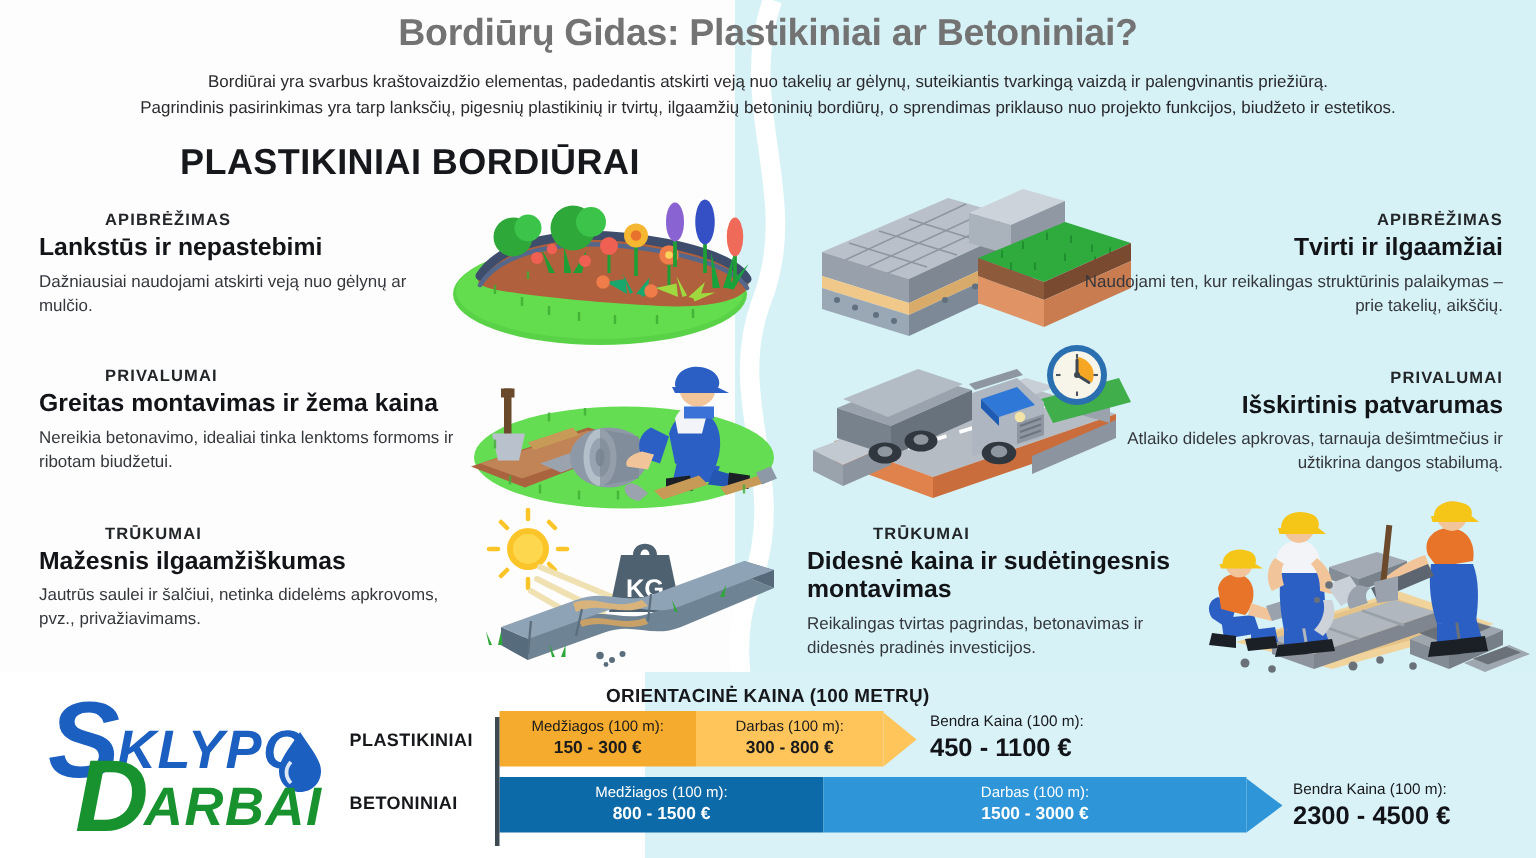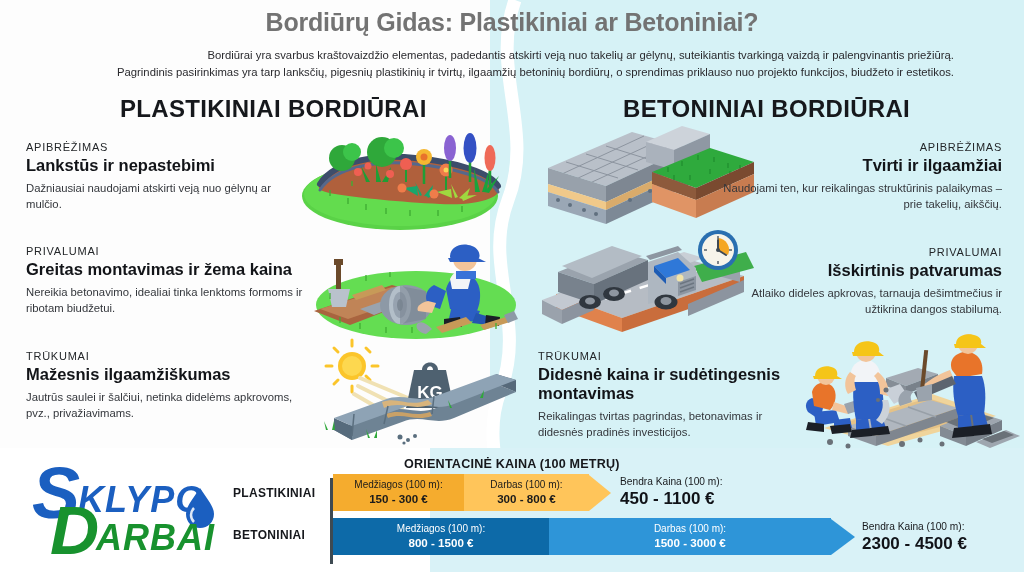--- a/index.html
+++ b/index.html
@@ -41,37 +41,36 @@
     text-align: center; z-index: 8;
   }
   .title {
     font-size: 25px; font-weight: bold; color: #737373;
     letter-spacing: -0.2px;
   }
   .subtitle {
     margin-top: 10px;
     font-size: 11.3px; color: #2a2a2e; line-height: 1.52;
     padding: 0 70px;
-    text-align: right;
   }
 
   
   .col-head {
     position: absolute; top: 95px;
     font-size: 24px; font-weight: bold; color: #16181c;
     letter-spacing: 0.3px; z-index: 8;
   }
   .col-head.left { left: 120px; }
   .col-head.right { right: 114px; }
 
   
   .block { position: absolute; z-index: 9; }
   .block .kicker {
-    font-size: 11px; font-weight: normal; color: #232629;
-    letter-spacing: 0.75px; margin-bottom: 3px;
+    font-size: 11px; font-weight: bold; color: #232629;
+    letter-spacing: 0.75px; margin-bottom: 3px; margin-left: 44px;
   }
   .block .heading {
     font-size: 16.5px; font-weight: bold; color: #121418;
     line-height: 1.15; margin-bottom: 5px;
   }
   .block .body {
     font-size: 11.3px; color: #34373c; line-height: 1.45;
   }
   .block.right-al { text-align: right; }
 
@@ -157,21 +156,20 @@
 
   <div class="header">
     <div class="title">Bordiūrų Gidas: Plastikiniai ar Betoniniai?</div>
     <div class="subtitle">
       <div>Bordiūrai yra svarbus kraštovaizdžio elementas, padedantis atskirti veją nuo takelių ar gėlynų, suteikiantis tvarkingą vaizdą ir palengvinantis priežiūrą.</div>
       <div>Pagrindinis pasirinkimas yra tarp lanksčių, pigesnių plastikinių ir tvirtų, ilgaamžių betoninių bordiūrų, o sprendimas priklauso nuo projekto funkcijos, biudžeto ir estetikos.</div>
     </div>
   </div>
 
   <div class="col-head left">PLASTIKINIAI BORDIŪRAI</div>
-  <div class="col-head right">BETONINIAI BORDIŪRAI</div>
 
   <div class="block b-l1">
     <div class="kicker">APIBRĖŽIMAS</div>
     <div class="heading">Lankstūs ir nepastebimi</div>
     <div class="body">Dažniausiai naudojami atskirti veją nuo gėlynų ar mulčio.</div>
   </div>
 
   <div class="block b-l2">
     <div class="kicker">PRIVALUMAI</div>
     <div class="heading">Greitas montavimas ir žema kaina</div>

